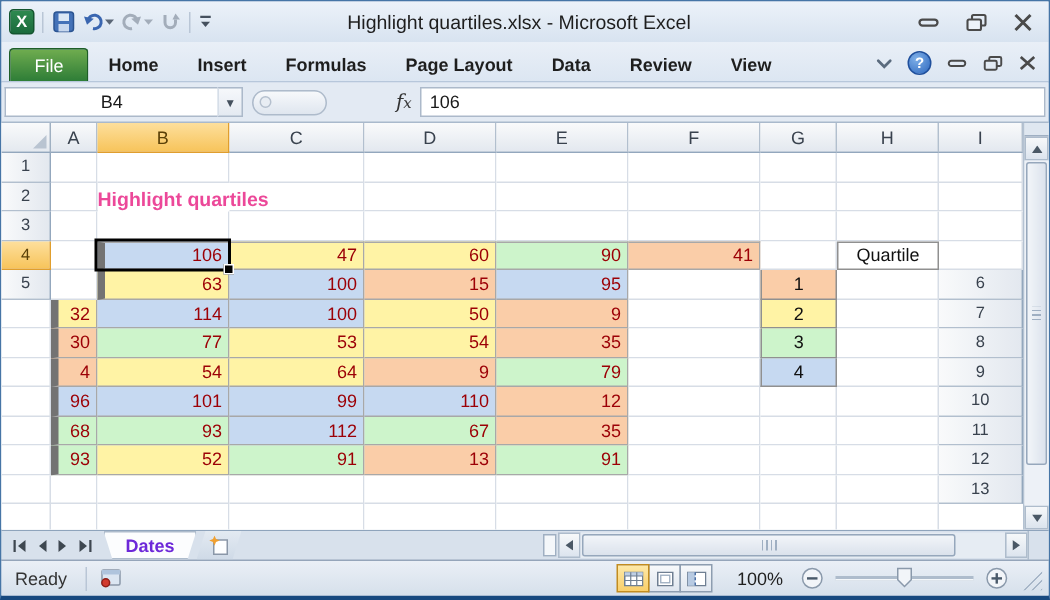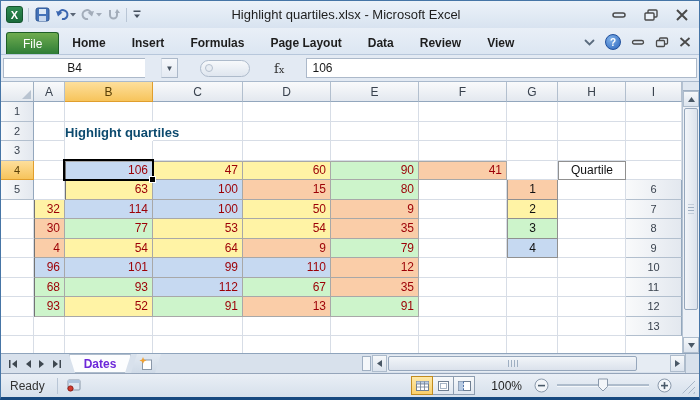--- a/index.html
+++ b/index.html
@@ -28,30 +28,30 @@
     background:linear-gradient(#6FAC4F,#2E7D37); color:#fff; font-size:12px;
     border:1px solid #1E5E27; border-bottom:none; border-radius:3px 3px 0 0; }
   .rtab { height:22px; padding:0 13px; display:flex; align-items:center; font-size:12px; color:#1E1E1E;font-weight:bold; }
   .ribbon-right { margin-left:auto; display:flex; align-items:center; gap:10px; padding:0 8px 4px 0; }
   .help-btn { width:16px; height:16px; border-radius:50%; background:radial-gradient(circle at 35% 30%,#7FB0E8,#2D67BE);
     border:1px solid #1F4F9C; color:#fff; font-weight:bold; font-size:10px;
     display:flex; align-items:center; justify-content:center; }
 
   
   .formulabar { height:27px; flex:0 0 27px; background:#E3EAF3; border-bottom:1px solid #A9B9CC;
-    display:flex; align-items:center; padding:3px 2px;gap:16px; }
+    display:flex; align-items:center; padding:3px 2px; }
   .namebox { width:142px; height:20px; background:#fff; border:1px solid #ACB9CA; border-right:none;
     font-size:12px; color:#1a1a1a; display:flex; align-items:center; justify-content:center; }
   .namedrop { width:17px; height:20px; border:1px solid #ACB9CA; border-left:1px solid #D6DEE8;
     background:linear-gradient(#F6F8FB,#E4EAF2); display:flex; align-items:center; justify-content:center;
     font-size:8px; color:#44505E; }
   .fb-pill { width:50px; height:17px; margin:0 6px; border-radius:9px; border:1px solid #AEBBCB;
     background:linear-gradient(#F7F9FB,#DFE6EF); display:flex; align-items:center; padding-left:4px; }
   .fb-pill-dot { width:8px; height:8px; border-radius:50%; background:#E8EDF3; border:1px solid #B5C0CE; }
-  .fx { font-family:"DejaVu Serif", serif; font-size:13px; color:#333; padding:0 6px 0 2px; }
+  .fx { font-family:"DejaVu Serif", serif; font-style:italic; font-size:13px; color:#333; padding:0 6px 0 2px;margin-left:38px; }
   .fb-input { flex:1; height:20px; background:#fff; border:1px solid #ACB9CA; font-size:12px; color:#1a1a1a;
     display:flex; align-items:center; padding-left:5px; }
 
   
   .sheetwrap { flex:1 1 auto; display:flex; min-height:0; background:#fff; position:relative; }
   .grid-wrap { flex:1 1 auto; position:relative; overflow:hidden; }
   .grid { display:grid; width:100%;
     grid-template-columns:33px 31px 88px 90px 88px 88px 88px 51px 68px 1fr;
     grid-template-rows:20px repeat(13,19.5px); background:#fff; }
   .corner { background:linear-gradient(#F9FAFB,#E4E9EF); border-right:1px solid #9FB0C2;
@@ -60,25 +60,25 @@
     border-left:9px solid transparent; border-bottom:9px solid #B9C4D1; }
   .colhdr { background:linear-gradient(#F9FAFB,#E3E8EF); border-right:1px solid #B2BFCE;
     border-bottom:1px solid #93A7BD; color:#39424E; font-size:12px;
     display:flex; align-items:center; justify-content:center; }
   .rowhdr { background:linear-gradient(90deg,#F9FAFB,#E3E8EF); border-bottom:1px solid #B2BFCE;
     border-right:1px solid #93A7BD; color:#39424E; font-size:11px;
     display:flex; align-items:center; justify-content:center; }
   .colhdr.sel, .rowhdr.sel { background:linear-gradient(#FDDF9C,#F7C45B); border-color:#E09E2D; color:#5A4007; }
   .cell { border-right:1px solid #D7DDE6; border-bottom:1px solid #D7DDE6; background:#fff;
     font-size:12px; display:flex; align-items:center; }
-  .titlecell { font-weight:bold; font-size:13px; color:#0c4a6e; white-space:nowrap; overflow:visible;
+  .titlecell { font-weight:bold; font-size:13px; color:#ec4899; white-space:nowrap; overflow:visible;
     z-index:2; border:none; background:transparent; padding-top:2px; }
   .val { justify-content:flex-end; padding-right:4px; color:var(--vt);
     border-right:1px solid #A8A8A8; border-bottom:1px solid #A8A8A8; }
-  .val.bl { border-left:1px solid #737373; } .val.bt { border-top:1px solid #A8A8A8; }
+  .val.bl { border-left:5px solid #737373; } .val.bt { border-top:1px solid #A8A8A8; }
   .q1 { background:var(--q1); } .q2 { background:var(--q2); } .q3 { background:var(--q3); } .q4 { background:var(--q4); }
   .lghead { background:#fff; border:1px solid #909090; justify-content:center; color:#111; }
   .lgitem { border:1px solid #909090; border-top:none; justify-content:center; color:#111; }
   .selbox { position:absolute; left:62px; top:77px; width:91px; height:22px;
     border:2px solid #000; z-index:3; pointer-events:none; }
   .selbox::after { content:''; position:absolute; right:-4px; bottom:-4px; width:5px; height:5px;
     background:#000; border:1px solid #fff; }
 
   
   .vscroll { flex:0 0 17px; background:#E9EEF5; border-left:1px solid #B4C2D2; display:flex; flex-direction:column; }
@@ -283,21 +283,21 @@
           <div class="cell val q3 bt">90</div>
           <div class="cell val q1 bt">41</div>
           <div class="cell"></div>
           <div class="cell lghead">Quartile</div>
           <div class="cell"></div>
           <div class="rowhdr">5</div>
           <div class="cell"></div>
           <div class="cell val q2 bl">63</div>
           <div class="cell val q4">100</div>
           <div class="cell val q1">15</div>
-          <div class="cell val q3">80</div>
+          <div class="cell val q4">95</div>
           <div class="cell"></div>
           <div class="cell lgitem q1">1</div>
           <div class="cell"></div>
           <div class="rowhdr">6</div>
           <div class="cell"></div>
           <div class="cell val q2 bl">32</div>
           <div class="cell val q4">114</div>
           <div class="cell val q4">100</div>
           <div class="cell val q2">50</div>
           <div class="cell val q1">9</div>

